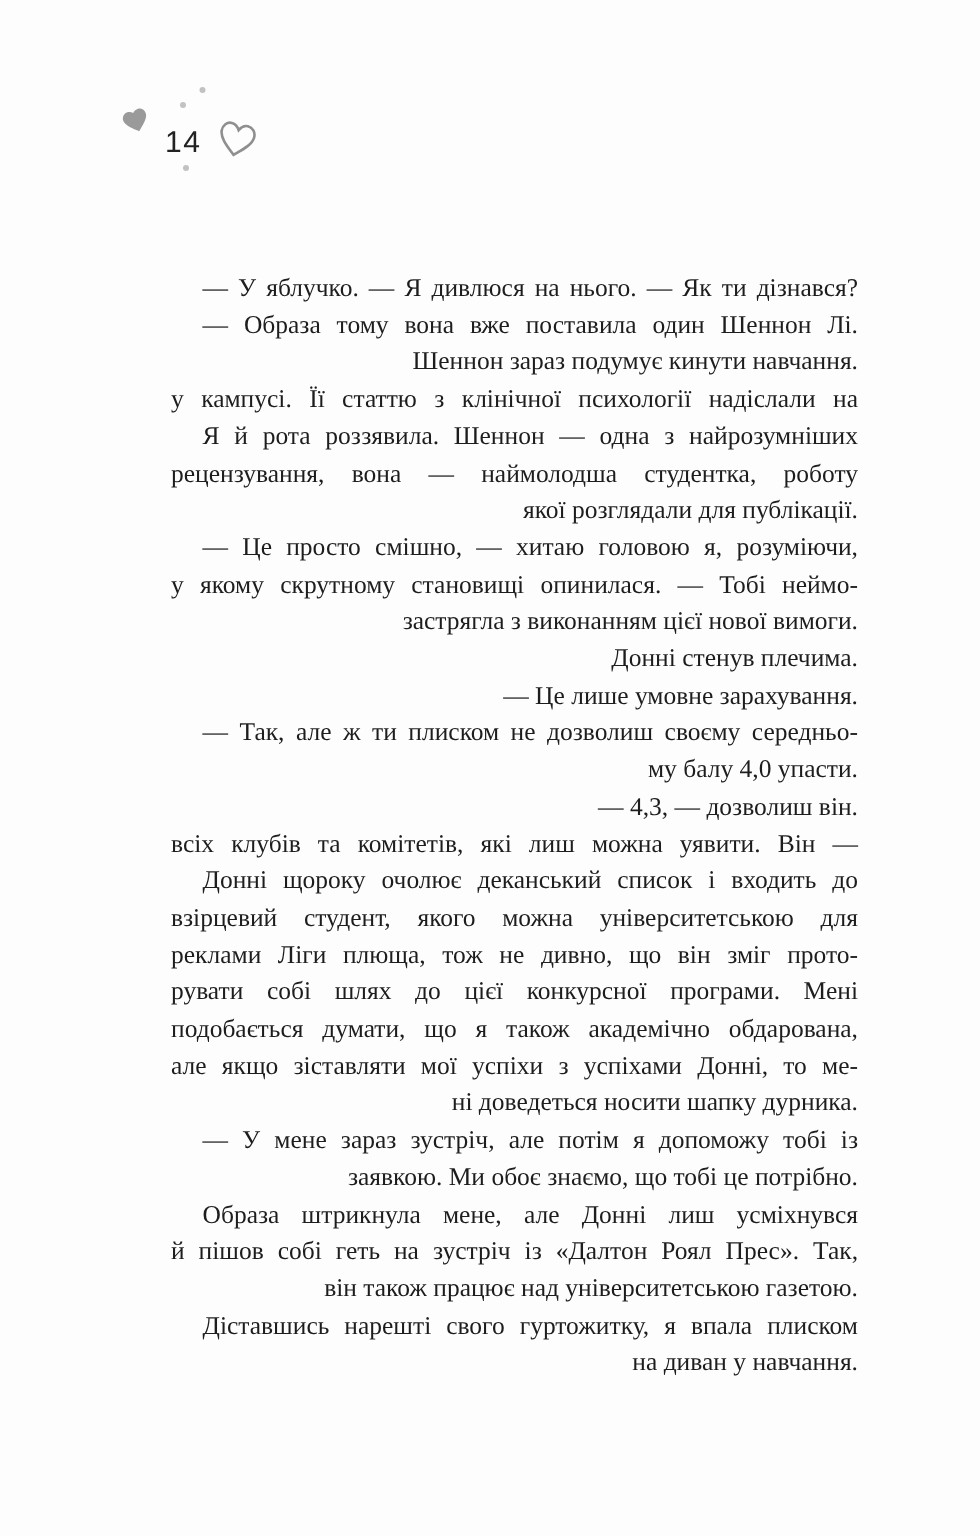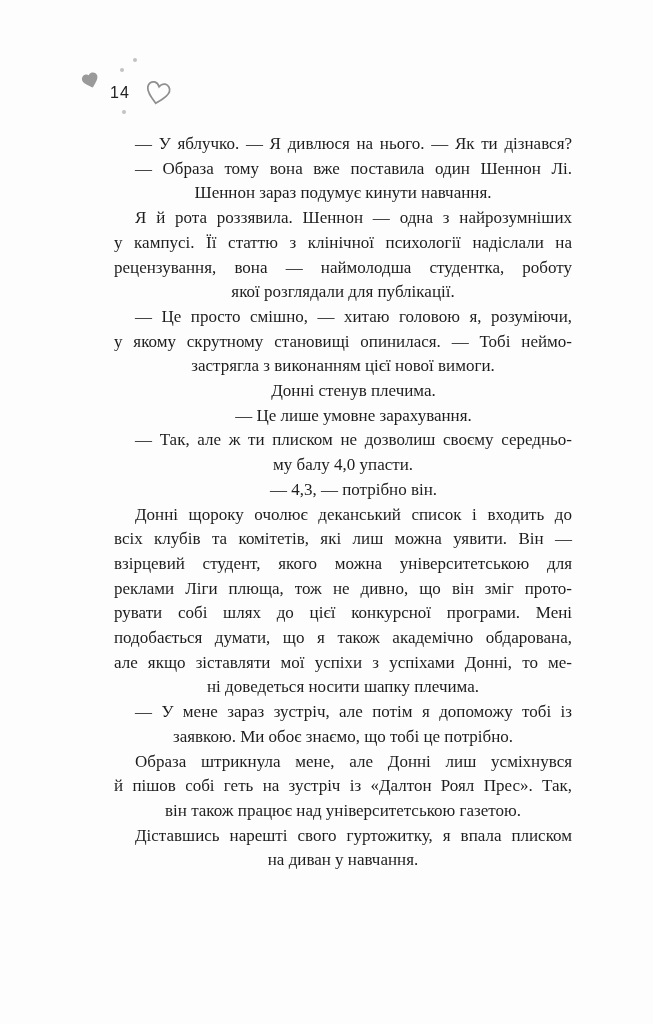--- a/index.html
+++ b/index.html
@@ -21,21 +21,21 @@
   }
   .dot {
     position: absolute;
     border-radius: 50%;
   }
   #page-number {
     position: absolute;
     left: 110px;
     top: 84px;
     font-family: "Liberation Sans", sans-serif;
-    font-size: 16px;
+    font-size: 20px;
     letter-spacing: 1px;
     color: #222222;
   }
 
   
   #page-text {
     position: absolute;
     left: 114px;
     top: 132px;
     width: 458px;
@@ -44,21 +44,21 @@
     color: #1d1d1d;
   }
   .ln {
     white-space: normal;
   }
   .ln.just {
     text-align: justify;
     text-align-last: justify;
   }
   .ln.left {
-    text-align: center;
+    text-align: right;
   }
   .ln.ind {
     text-indent: 21px;
   }
 </style>
 </head>
 <body style="background: rgb(253, 253, 253);">
 
 <svg class="deco" style="left:81px; top:71px; transform:rotate(-18deg);" width="19" height="19" viewBox="0 0 24 24">
   <path d="M12 21.35l-1.45-1.32C5.4 15.36 2 12.28 2 8.5 2 5.42 4.42 3 7.5 3c1.74 0 3.41.81 4.5 2.09C13.09 3.81 14.76 3 16.5 3 19.58 3 22 5.42 22 8.5c0 3.78-3.4 6.86-8.55 11.54L12 21.35z" fill="#9a9a9a"></path>
@@ -67,44 +67,44 @@
 <span id="page-number">14</span>
 
 <svg class="deco" style="left:143px; top:76px; transform:rotate(12deg);" width="30" height="33" viewBox="0 0 24 24">
   <path fill="none" stroke-width="1.4" stroke-linecap="round" d="M12 20.8C7.6 16.9 3.3 13.4 3.1 9.4 3 6.4 5 4.2 7.6 4.3c1.8.1 3.3 1.2 4.3 3 1-1.9 2.6-3.1 4.4-3 2.6.1 4.7 2.3 4.5 5.2-.3 4-4.5 7.4-8.8 11.3z" stroke="#8f8f8f"></path>
 </svg>
 
 <span class="dot" style="left: 133px; top: 58px; width: 4px; height: 4px; background: rgb(194, 194, 194);"></span>
 <span class="dot" style="left: 120px; top: 68px; width: 4px; height: 4px; background: rgb(194, 194, 194);"></span>
 <span class="dot" style="left: 122px; top: 110px; width: 4px; height: 4px; background: rgb(194, 194, 194);"></span>
 
-<div id="page-text" style="color: rgb(29, 29, 29);">
+<div id="page-text" style="color: rgb(29, 29, 29); margin-top: 48px;">
     <div class="ln ind just">— У яблучко. — Я дивлюся на нього. — Як ти дізнався?</div>
     <div class="ln ind just">— Образа тому вона вже поставила один Шеннон Лі.</div>
     <div class="ln left">Шеннон зараз подумує кинути навчання.</div>
+    <div class="ln just">у кампусі. Її статтю з клінічної психології надіслали на</div>
     <div class="ln ind just">Я й рота роззявила. Шеннон — одна з найрозумніших</div>
-    <div class="ln just">у кампусі. Її статтю з клінічної психології надіслали на</div>
     <div class="ln just">рецензування, вона — наймолодша студентка, роботу</div>
     <div class="ln left">якої розглядали для публікації.</div>
     <div class="ln ind just">— Це просто смішно, — хитаю головою я, розуміючи,</div>
     <div class="ln just">у якому скрутному становищі опинилася. — Тобі неймо-</div>
     <div class="ln left">застрягла з виконанням цієї нової вимоги.</div>
     <div class="ln ind left">Донні стенув плечима.</div>
     <div class="ln ind left">— Це лише умовне зарахування.</div>
     <div class="ln ind just">— Так, але ж ти плиском не дозволиш своєму середньо-</div>
     <div class="ln left">му балу 4,0 упасти.</div>
-    <div class="ln ind left">— 4,3, — потрібно він.</div>
+    <div class="ln ind left">— 4,3, — дозволиш він.</div>
+    <div class="ln just">всіх клубів та комітетів, які лиш можна уявити. Він —</div>
     <div class="ln ind just">Донні щороку очолює деканський список і входить до</div>
-    <div class="ln just">всіх клубів та комітетів, які лиш можна уявити. Він —</div>
     <div class="ln just">взірцевий студент, якого можна університетською для</div>
     <div class="ln just">реклами Ліги плюща, тож не дивно, що він зміг прото-</div>
     <div class="ln just">рувати собі шлях до цієї конкурсної програми. Мені</div>
     <div class="ln just">подобається думати, що я також академічно обдарована,</div>
     <div class="ln just">але якщо зіставляти мої успіхи з успіхами Донні, то ме-</div>
-    <div class="ln left">ні доведеться носити шапку плечима.</div>
+    <div class="ln left">ні доведеться носити шапку дурника.</div>
     <div class="ln ind just">— У мене зараз зустріч, але потім я допоможу тобі із</div>
     <div class="ln left">заявкою. Ми обоє знаємо, що тобі це потрібно.</div>
     <div class="ln ind just">Образа штрикнула мене, але Донні лиш усміхнувся</div>
     <div class="ln just">й пішов собі геть на зустріч із «Далтон Роял Прес». Так,</div>
     <div class="ln left">він також працює над університетською газетою.</div>
     <div class="ln ind just">Діставшись нарешті свого гуртожитку, я впала плиском</div>
     <div class="ln left">на диван у навчання.</div>
   </div>
 
 </body></html>

